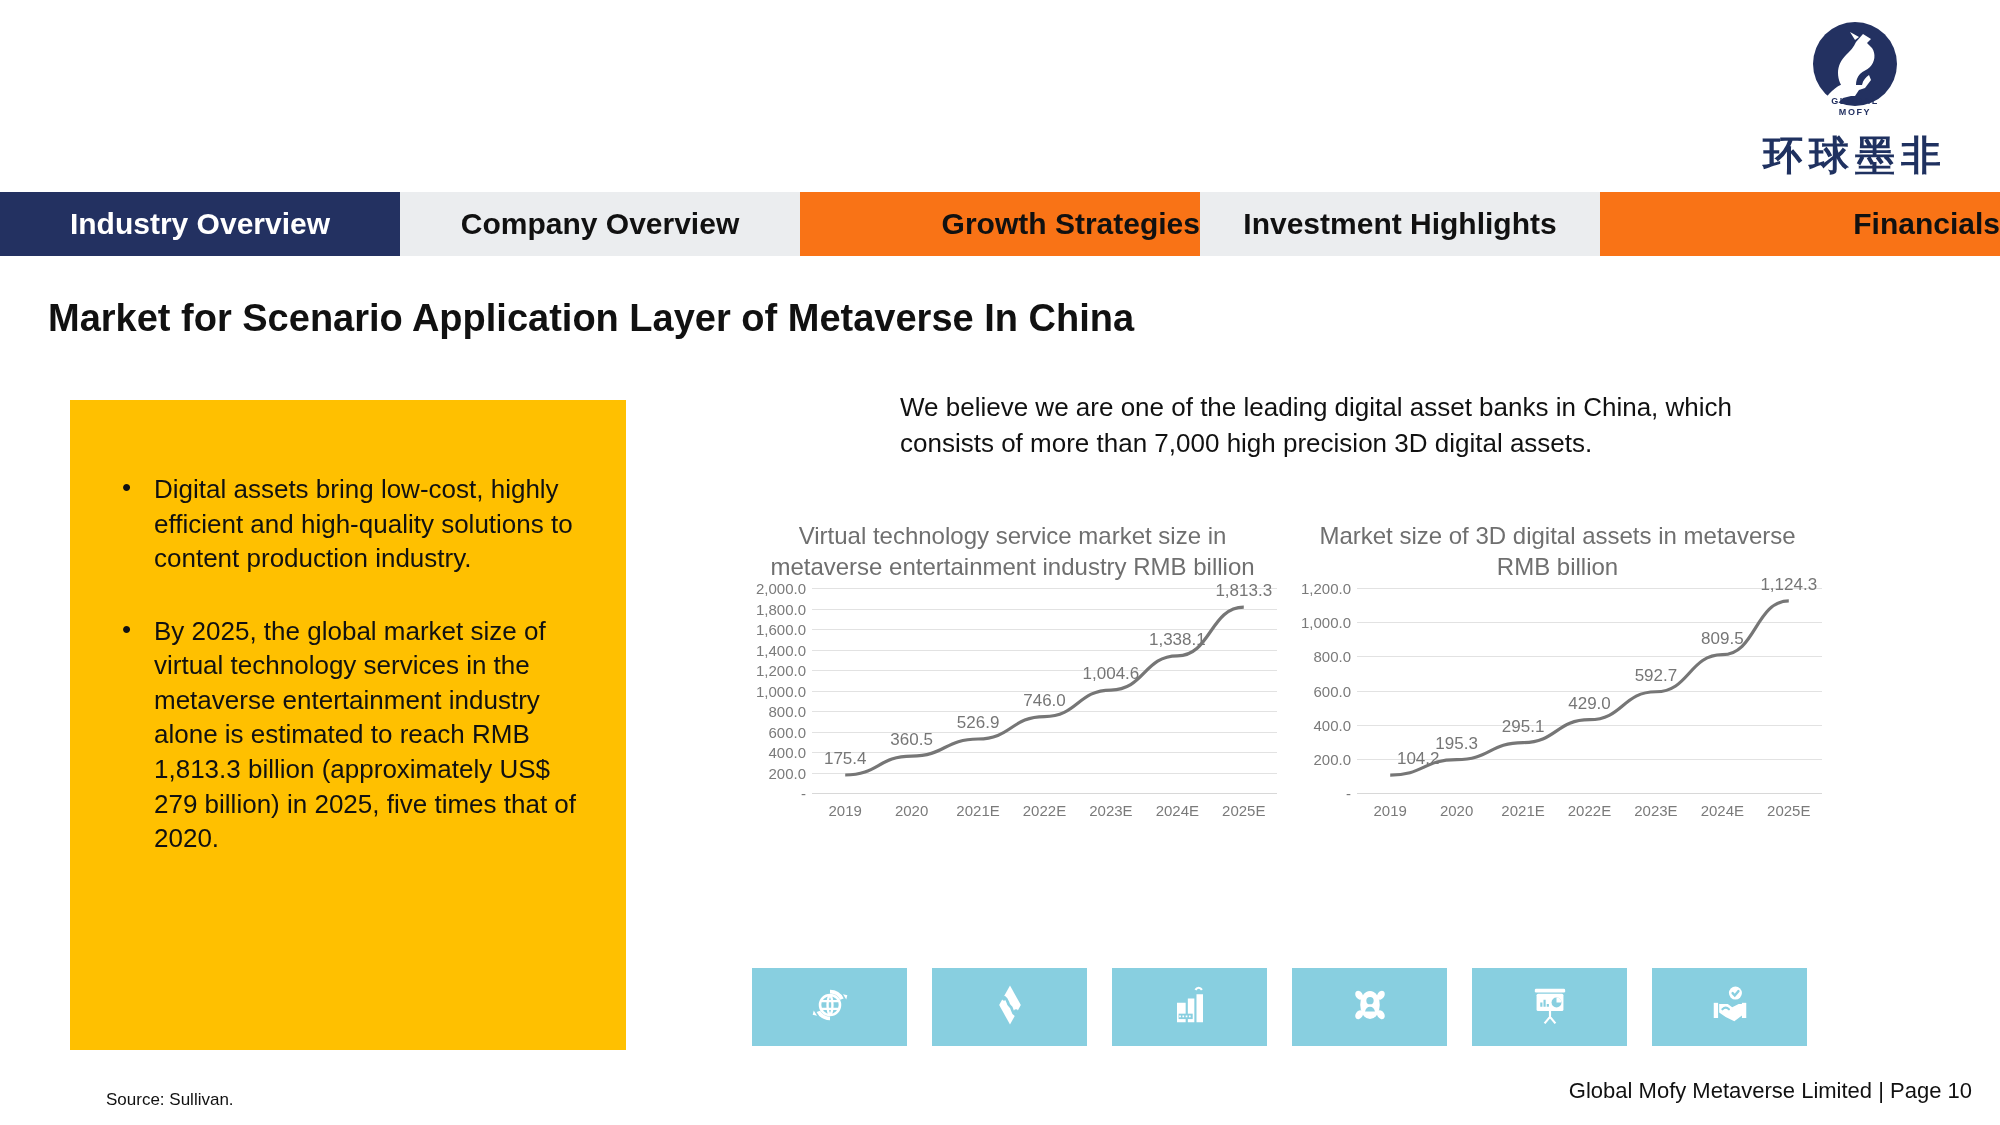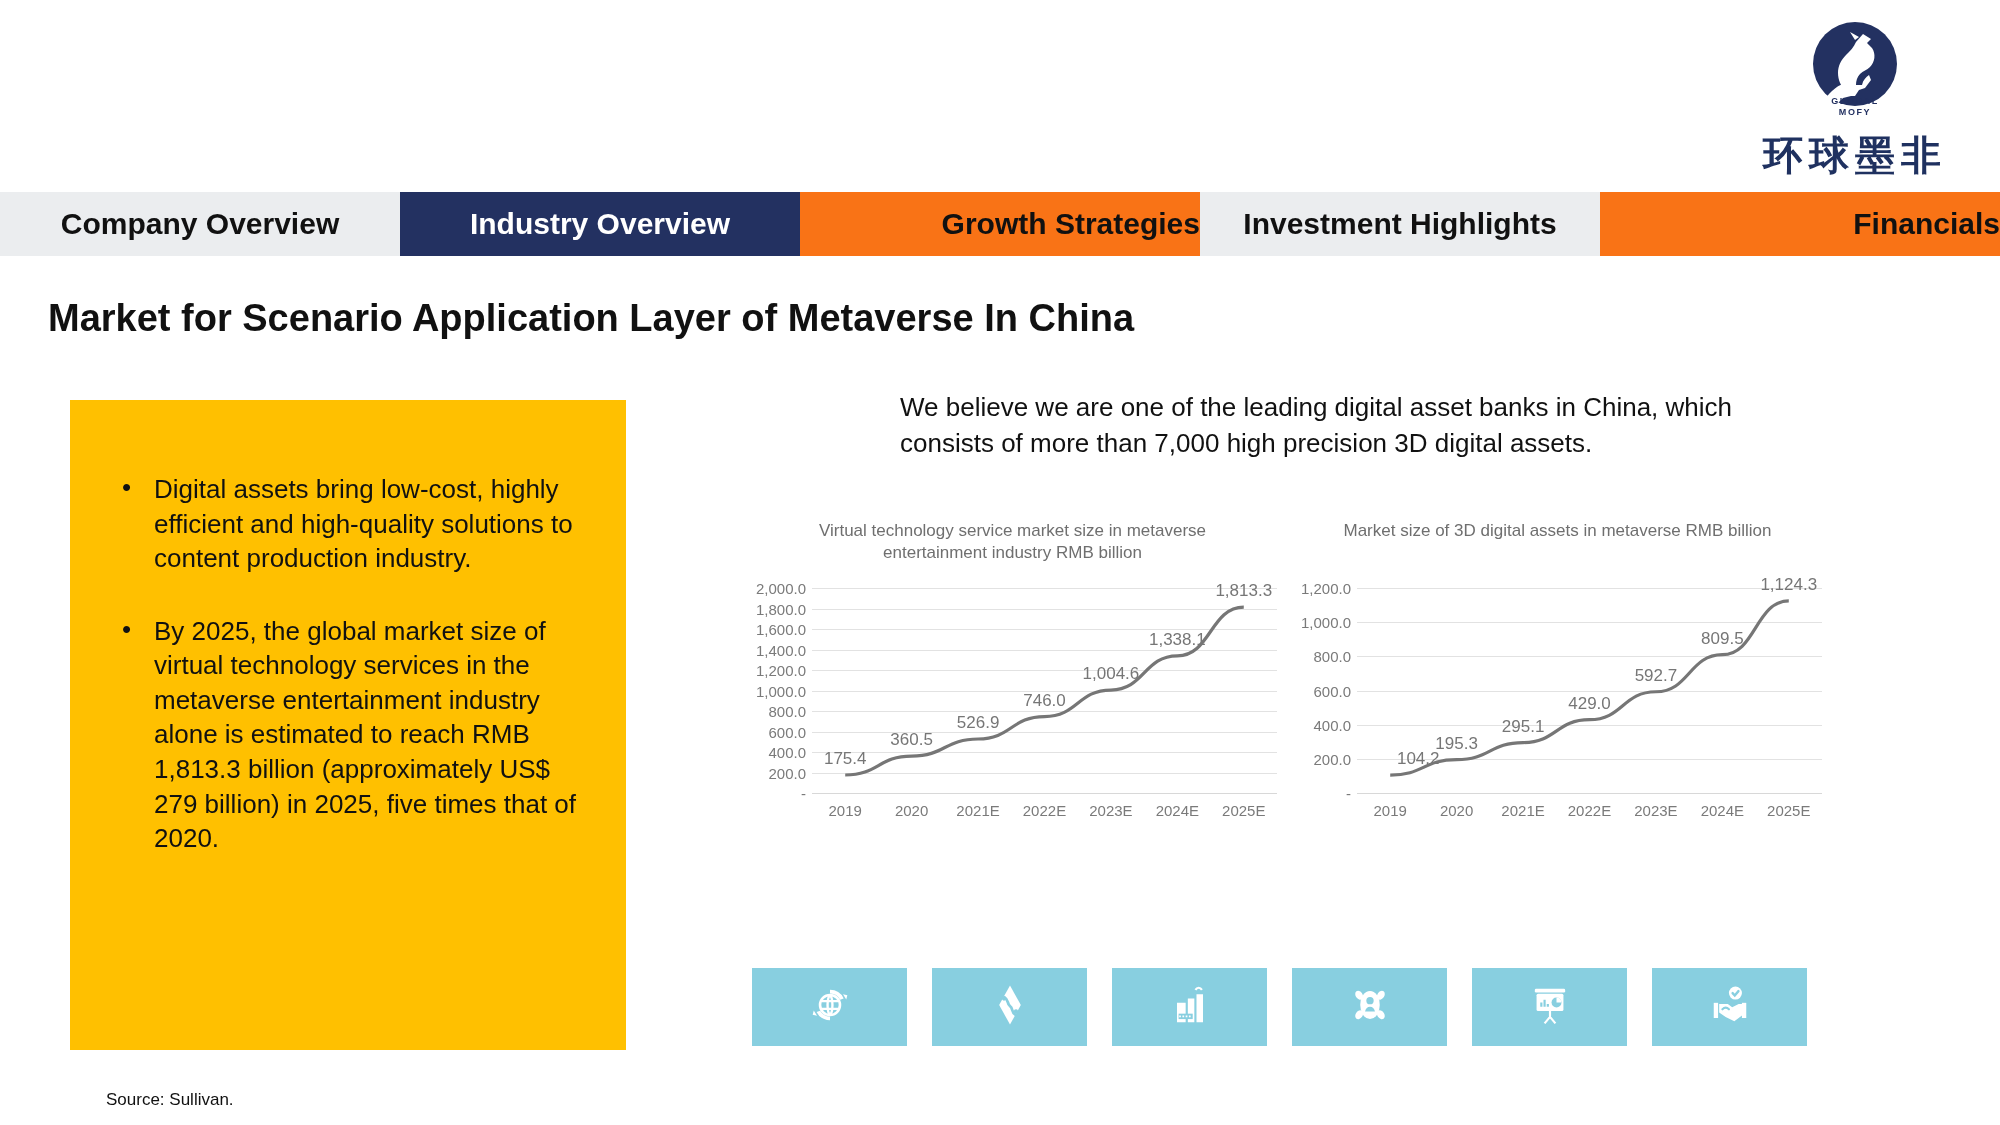--- a/index.html
+++ b/index.html
@@ -38,21 +38,21 @@
                  font-size:26px; line-height:1.33; color:#111; }
   .bullet-item:last-child { margin-bottom:0; }
   .bullet-item::before { content:"\2022"; position:absolute; left:8px; top:-2px; font-size:26px; color:#111; }
 
   
   .intro { position:absolute; left:900px; top:390px; width:900px;
            font-size:26px; line-height:1.38; color:#111; }
 
   .charts { position:absolute; left:740px; top:520px; width:1090px; height:340px; display:flex; }
   .chart-box { width:545px; height:340px; position:relative; }
-  .chart-title { text-align:center; font-size:17px; color:#6f6f6f; line-height:1.3;
+  .chart-title { text-align:center; font-size:24px; color:#6f6f6f; line-height:1.3;
                  padding:0 26px; height:64px; }
   .plot { position:absolute; left:0; top:68px; width:545px; height:272px; }
   .ylabels { position:absolute; left:0; top:0; width:66px; height:205px; }
   .ylab { position:absolute; right:0; transform:translateY(-50%);
           font-size:15px; color:#7a7a7a; white-space:nowrap; }
   .grid { position:absolute; left:72px; top:0; right:8px; height:205px; }
   .gline { position:absolute; left:0; right:0; height:1px; background:#e2e2e2; }
   .xaxis { position:absolute; left:72px; right:8px; top:205px; height:1px; background:#d8d8d8; }
   .xlabels { position:absolute; left:72px; right:8px; top:214px; display:flex; }
   .xlab { flex:1; text-align:center; font-size:15px; color:#7a7a7a; }
@@ -88,25 +88,25 @@
           <path d="M22 85 C34 69 46 61 58 61 C72 61 85 70 100 86 L100 88 L22 88 Z" fill="#ffffff" opacity="0.0"></path>
           <text x="62" y="86" text-anchor="middle" font-family="Liberation Sans, sans-serif" font-size="9" font-weight="700" letter-spacing="1.6" fill="#233161">GLOBAL</text>
           <text x="62" y="97" text-anchor="middle" font-family="Liberation Sans, sans-serif" font-size="9" font-weight="700" letter-spacing="1.6" fill="#233161">MOFY</text>
         </svg>
       </div>
       <div class="logo-cn">环球墨非</div>
     </div>
   </div>
 
   <div class="tabbar">
+    <div class="tab active" style="width:400px">
+      <span>Industry Overview</span>
+    </div>
     <div class="tab lite" style="width:400px">
       <span>Company Overview</span>
-    </div>
-    <div class="tab active" style="width:400px">
-      <span>Industry Overview</span>
     </div>
     <div class="tab alt" style="width:400px">
       <span>Growth Strategies</span>
     </div>
     <div class="tab lite" style="width:400px">
       <span>Investment Highlights</span>
     </div>
     <div class="tab alt" style="width:400px">
       <span>Financials</span>
     </div>
@@ -289,14 +289,15 @@
             <rect x="9" y="22" width="4" height="14" fill="#fff"></rect>
             <rect x="35" y="22" width="4" height="14" fill="#fff"></rect>
             <path d="M14 23h8l4 3 6-3h4v10l-8 6-8-4-6-4z" fill="#fff"></path>
             <path d="M17 28c2-2 4-2 6 0" stroke="#88cfe0" stroke-width="2" fill="none" stroke-linecap="round"></path>
           </svg>
       </span>
     </div>
   </div>
 
   <div class="source">Source: Sullivan.</div>
+  <div class="footer-right">Global Mofy Metaverse Limited | Page 10</div>
 
 </div>
 
 </body></html>

